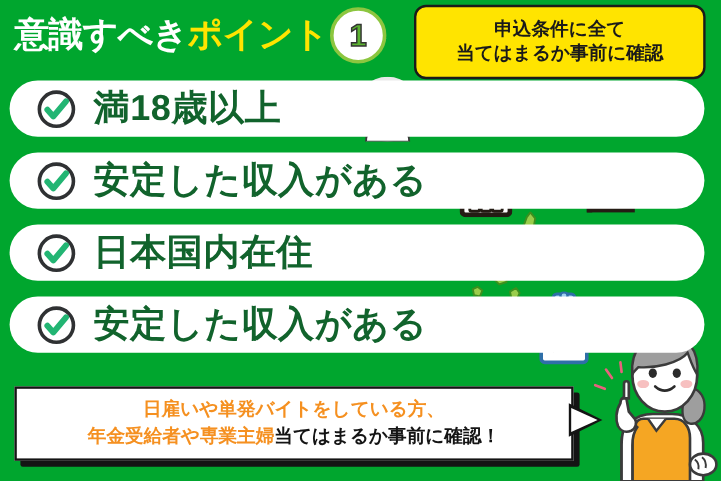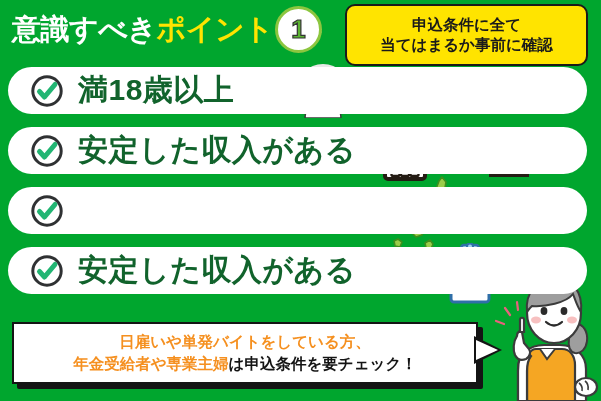--- a/index.html
+++ b/index.html
@@ -262,35 +262,36 @@
     <span class="rowlabel">安定した収入がある</span>
   </div>
 
   <div class="row r3">
     <span class="check">
       <svg width="34" height="34" viewBox="0 0 34 34">
         <circle cx="17" cy="17" r="14.2" fill="#ffffff" stroke="#2f3133" stroke-width="3"></circle>
         <path d="M9.5 17.5l5 5.5L25 10.5" fill="none" stroke="#22b573" stroke-width="5" stroke-linecap="round" stroke-linejoin="round"></path>
       </svg>
     </span>
+    <span class="rowlabel">日本国内在住</span>
   </div>
 
   <div class="row r4">
     <span class="check">
       <svg width="34" height="34" viewBox="0 0 34 34">
         <circle cx="17" cy="17" r="14.2" fill="#ffffff" stroke="#2f3133" stroke-width="3"></circle>
         <path d="M9.5 17.5l5 5.5L25 10.5" fill="none" stroke="#22b573" stroke-width="5" stroke-linecap="round" stroke-linejoin="round"></path>
       </svg>
     </span>
     <span class="rowlabel">安定した収入がある</span>
   </div>
 
   <div id="banner-tail-out"></div>
   <div id="banner-tail"></div>
   <div id="banner-shadow"></div>
   <div id="banner">
     <div class="btext">
       <span class="orange">日雇いや単発バイトをしている方、</span><br>
-      <span class="orange">年金受給者や専業主婦</span><span>は申込条件を要チェック！</span>
+      <span class="orange">年金受給者や専業主婦</span><span>当てはまるか事前に確認！</span>
     </div>
   </div>
 
 </div>
 
 </body></html>

